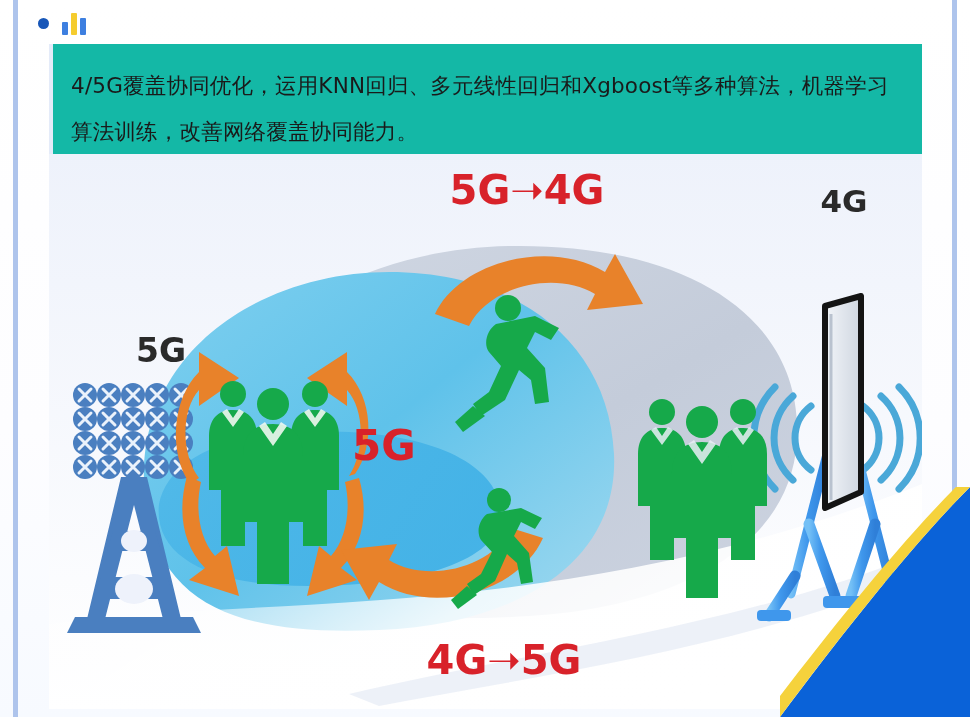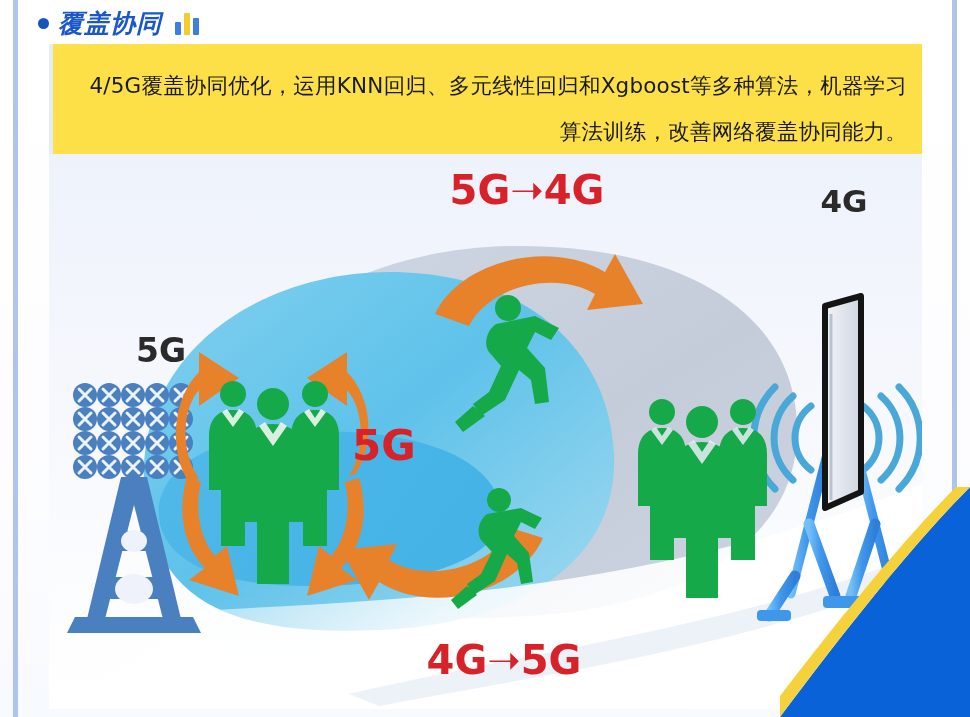--- a/index.html
+++ b/index.html
@@ -34,23 +34,22 @@
   }
   .bar-icon{display:flex;align-items:flex-end;gap:3px;height:24px;margin-left:4px;}
   .bar-icon i{display:block;width:6px;border-radius:1px;}
   .bar-icon i.b1{height:13px;background:#3d7fe0;}
   .bar-icon i.b2{height:22px;background:#f5cc2e;}
   .bar-icon i.b3{height:17px;background:#3d7fe0;}
 
   
   .panel{
     position:absolute;left:49px;top:44px;width:873px;height:665px;
-    background:#fde047;
+    background:#14b8a6;
     overflow:hidden;
-    text-align:right;
   }
   .panel-inner-edge{
     position:absolute;left:0;top:0;width:4px;height:100%;background:#e4ebf9;
   }
 
   
   .body-text{
     position:absolute;left:22px;top:19px;width:836px;
     font-size:21.5px;line-height:46px;color:#1a1a1a;
     font-family:"DejaVu Sans","Liberation Sans",sans-serif;
@@ -72,21 +71,20 @@
 </style>
 </head>
 <body>
 
 <div class="page-bg"></div>
 <div class="edge-rail left"></div>
 <div class="edge-rail right"></div>
 
 <div class="heading">
   <span class="bullet-dot"></span>
-  <span class="heading-text">覆盖协同</span>
   <span class="bar-icon">
     <i class="b1"></i>
       <i class="b2"></i>
       <i class="b3"></i>
   </span>
 </div>
 
 <div class="panel">
   <div class="panel-inner-edge"></div>
 

